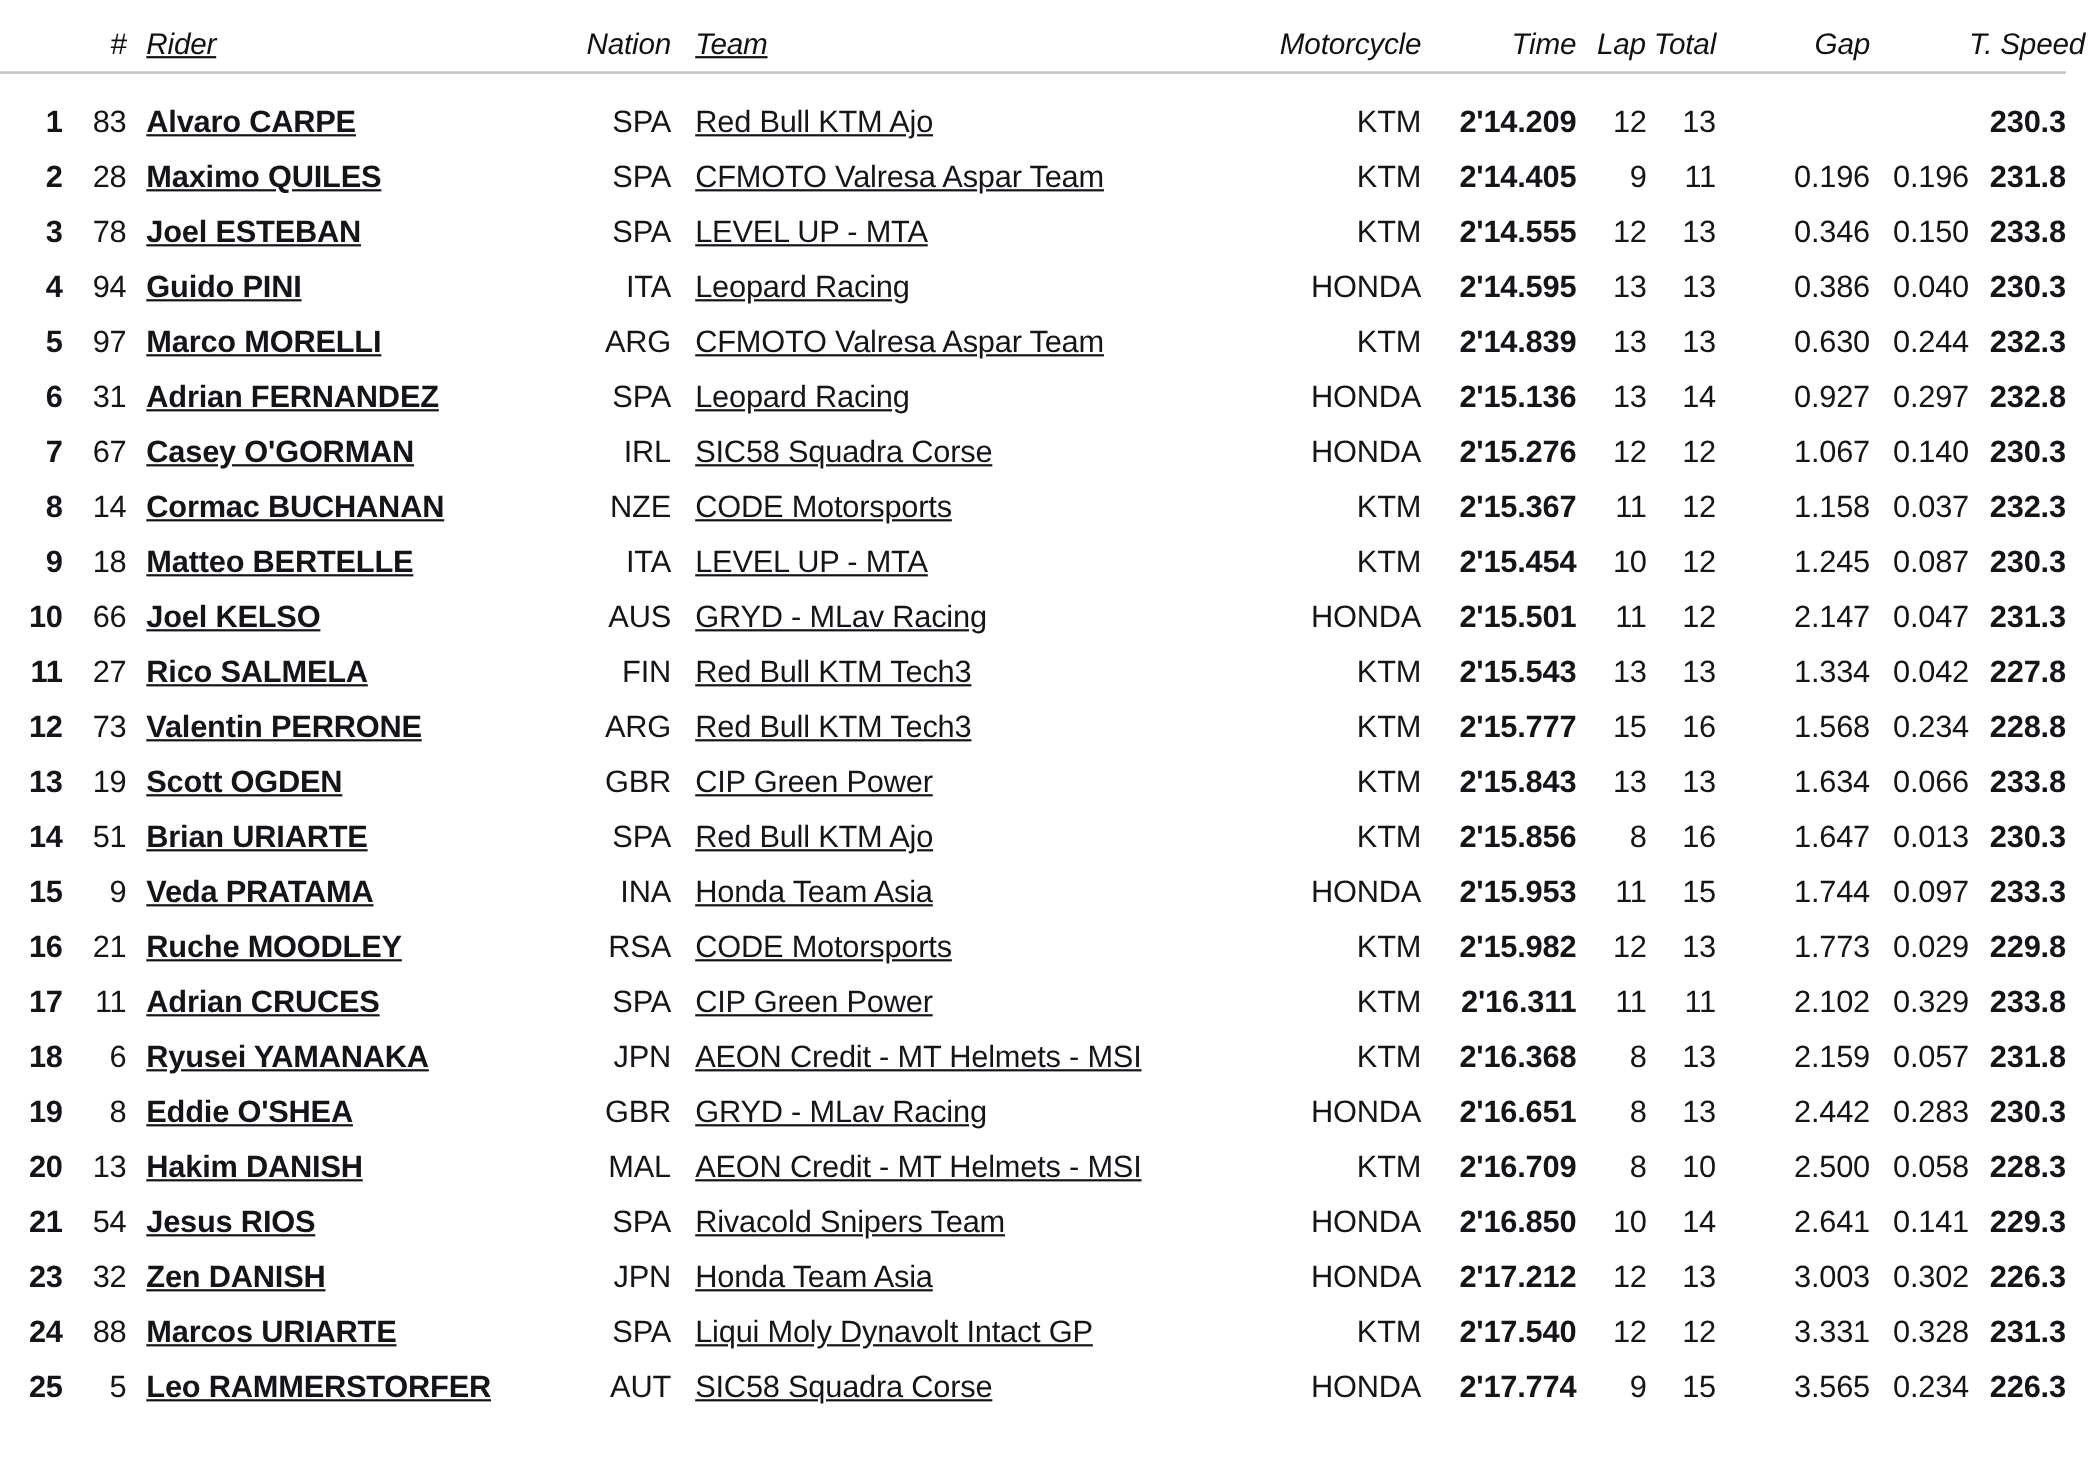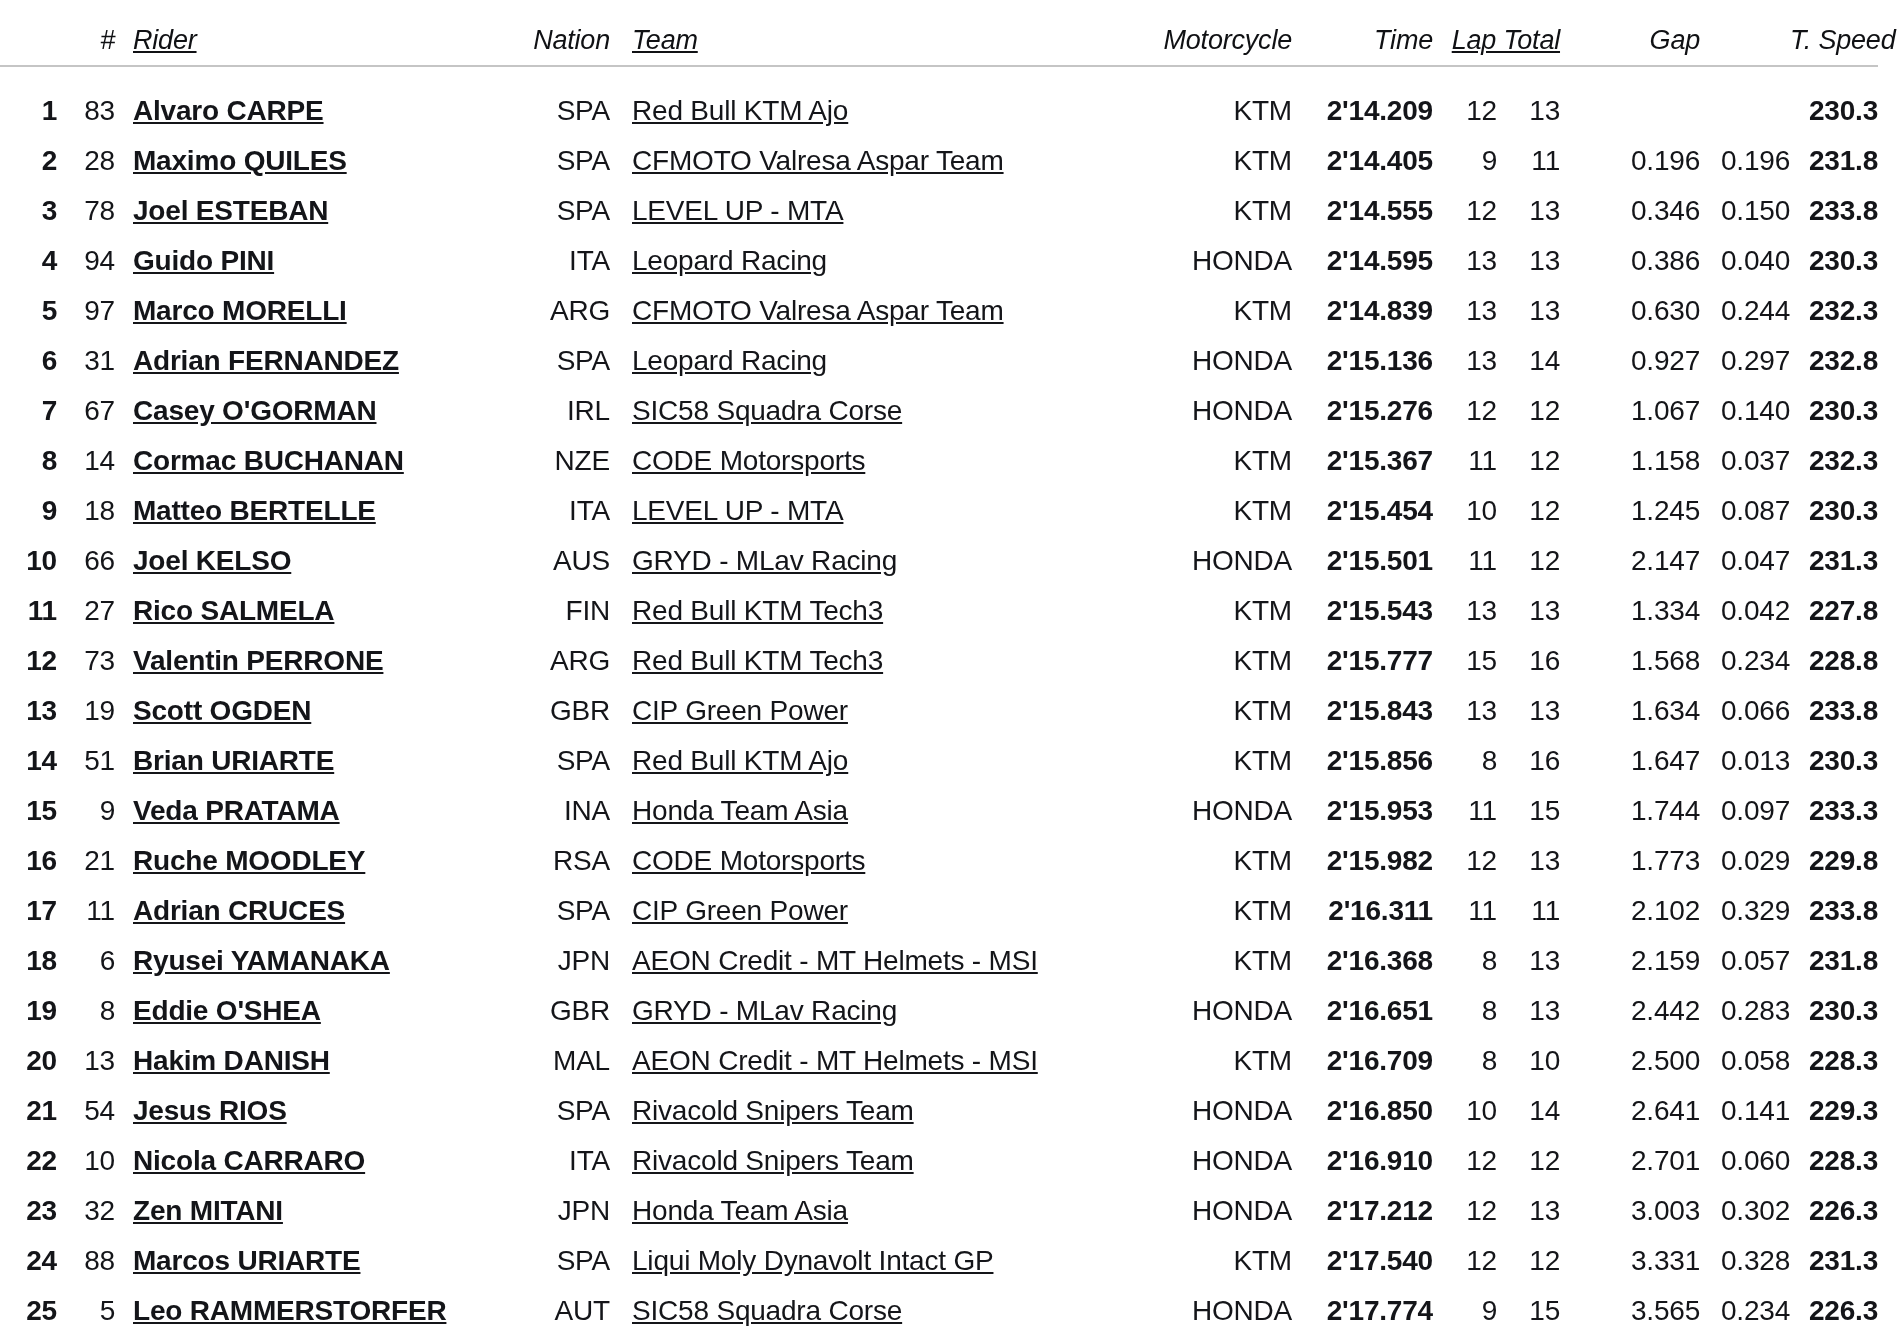--- a/index.html
+++ b/index.html
@@ -48,21 +48,21 @@
     line-height: 50px;
     vertical-align: middle;
     font-size: 28px;
     letter-spacing: -0.2px;
     text-align: right;
   }
   .ta-l { text-align: left; text-decoration: underline; }
   .pad-rider { padding-left: 18px; }
   .pad-team { padding-left: 22px; }
   .b { font-weight: 700; }
-  .laptotal-head { text-align: right; text-decoration: underline; }
+  .laptotal-head { text-align: right; }
 </style>
 </head>
 <body>
 
 <table class="results">
   <colgroup>
     <col style="width:57px">
     <col style="width:58px">
     <col style="width:402px">
     <col style="width:93px">
@@ -379,37 +379,23 @@
         <td class="ta-l pad-team">Rivacold Snipers Team</td>
         <td>HONDA</td>
         <td class="b">2'16.850</td>
         <td>10</td>
         <td>14</td>
         <td>2.641</td>
         <td>0.141</td>
         <td class="b">229.3</td>
       </tr>
       <tr>
-        <td class="b">22</td>
-        <td>10</td>
-        <td class="ta-l pad-rider b">Nicola CARRARO</td>
-        <td>ITA</td>
-        <td class="ta-l pad-team">Rivacold Snipers Team</td>
-        <td>HONDA</td>
-        <td class="b">2'16.910</td>
-        <td>12</td>
-        <td>12</td>
-        <td>2.701</td>
-        <td>0.060</td>
-        <td class="b">228.3</td>
-      </tr>
-      <tr>
         <td class="b">23</td>
         <td>32</td>
-        <td class="ta-l pad-rider b">Zen MITANI</td>
+        <td class="ta-l pad-rider b">Zen DANISH</td>
         <td>JPN</td>
         <td class="ta-l pad-team">Honda Team Asia</td>
         <td>HONDA</td>
         <td class="b">2'17.212</td>
         <td>12</td>
         <td>13</td>
         <td>3.003</td>
         <td>0.302</td>
         <td class="b">226.3</td>
       </tr>

